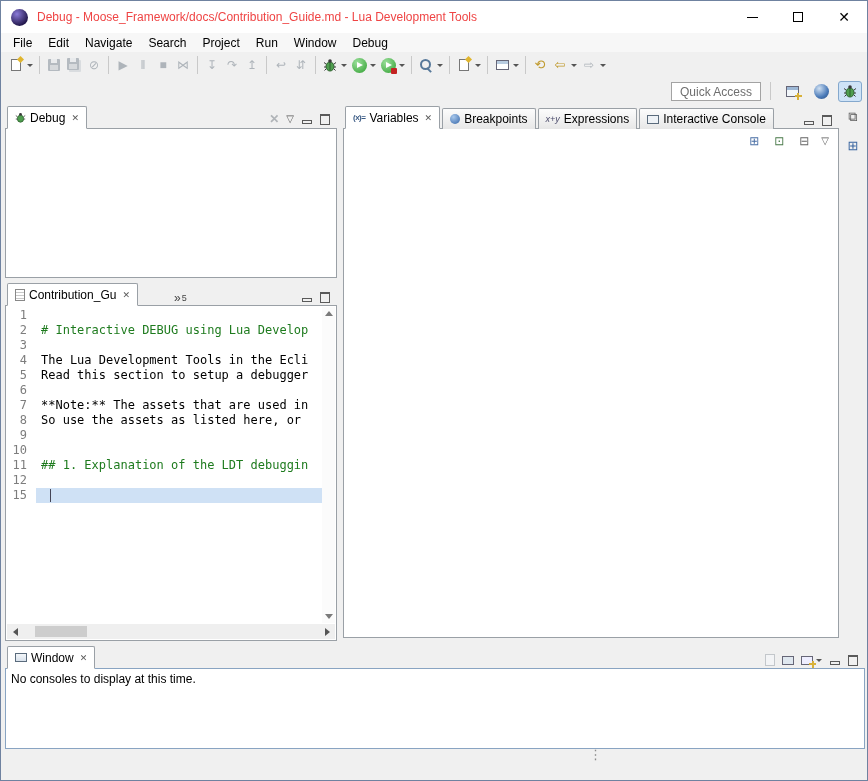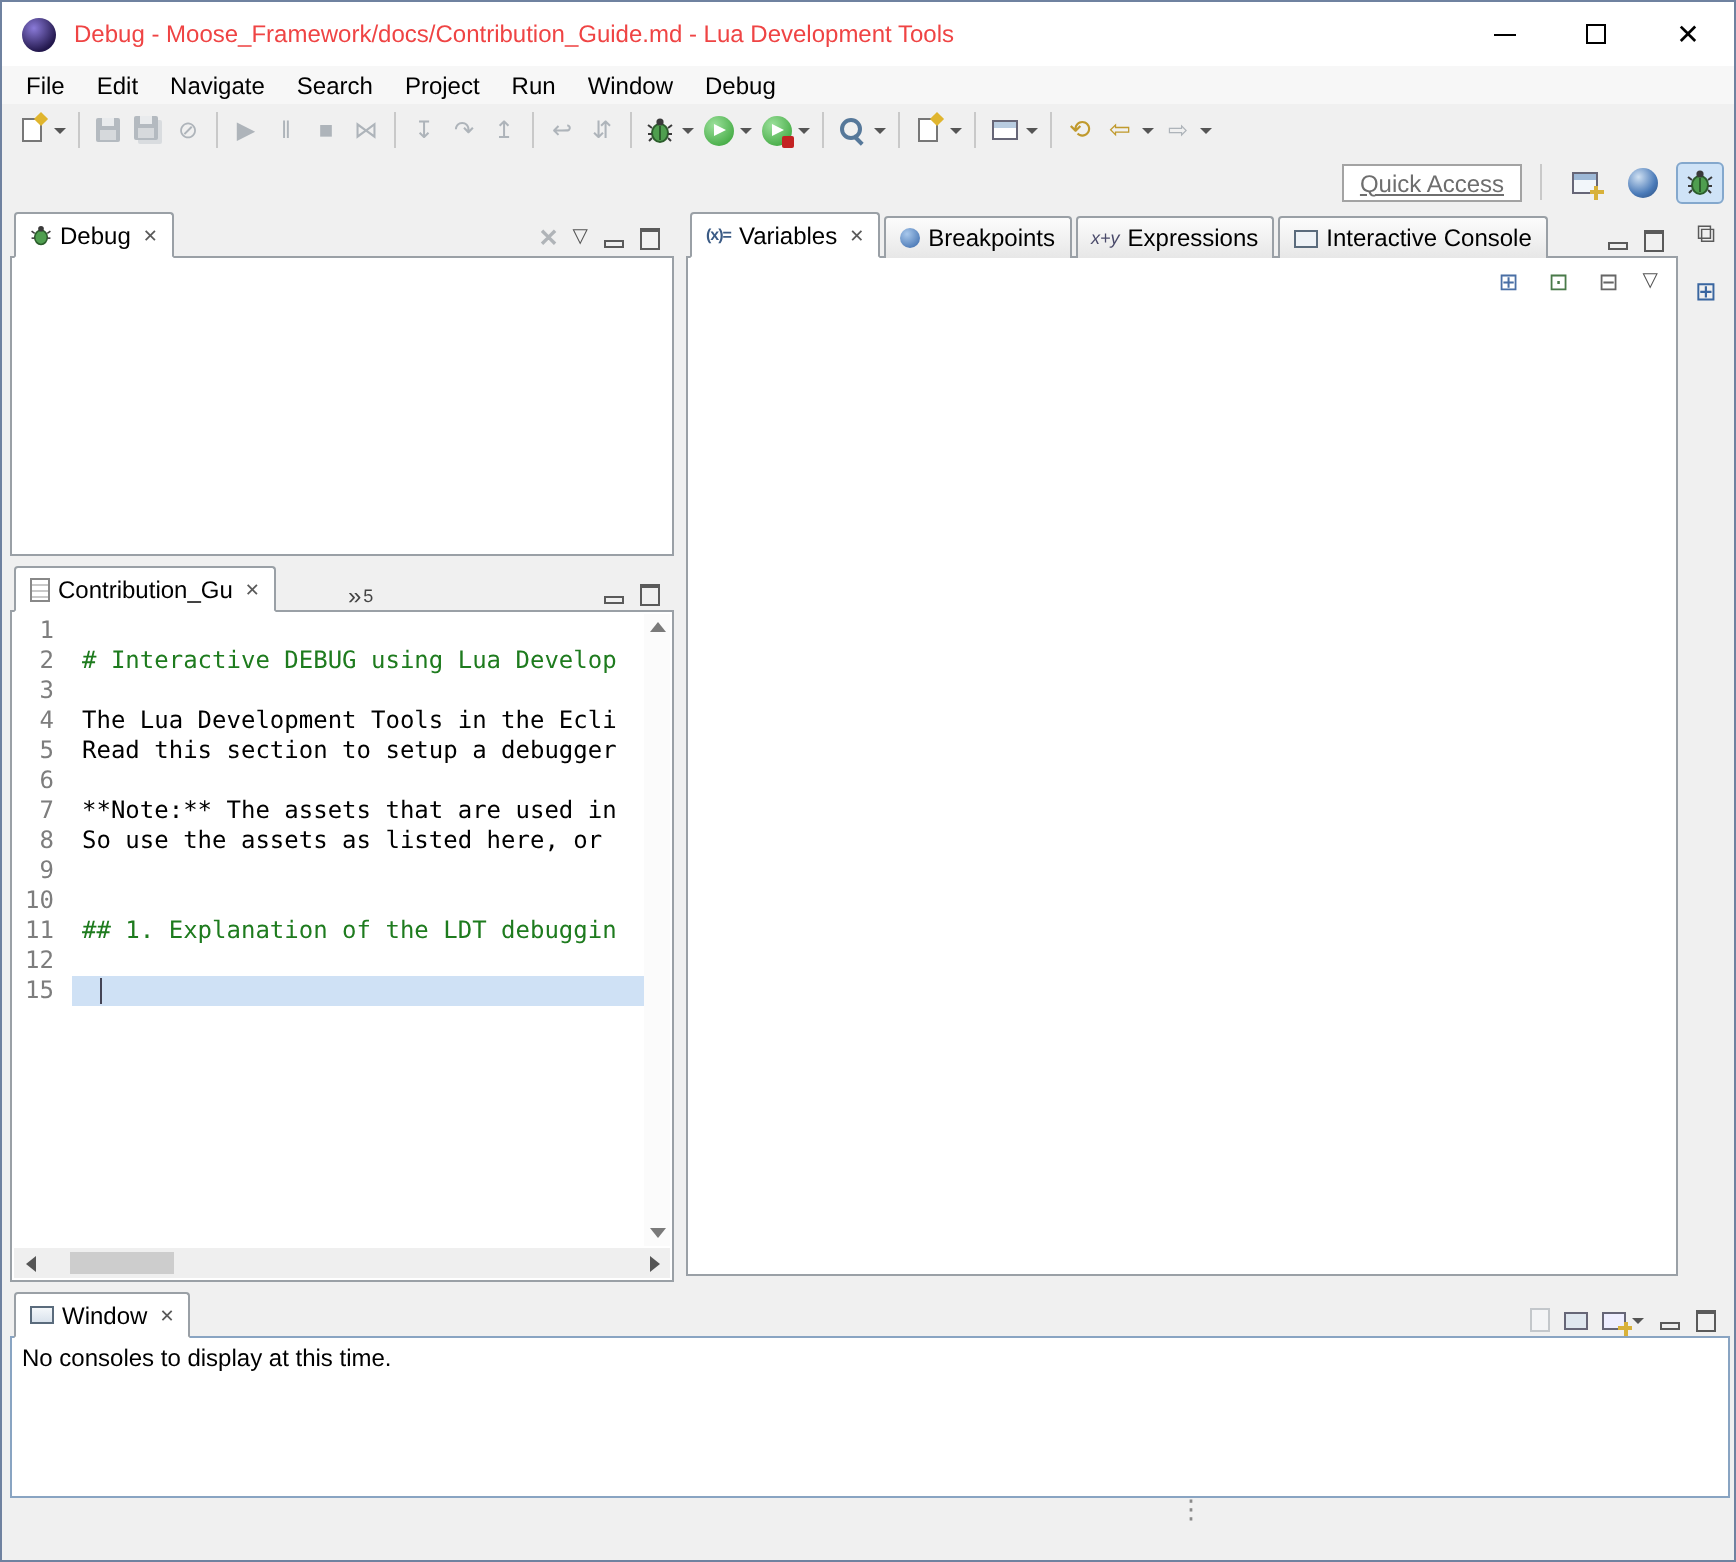--- a/index.html
+++ b/index.html
@@ -22,21 +22,21 @@
 
   
   .toolbar1 { position:absolute; top:51px; left:0; width:100%; height:26px; display:flex; align-items:center; padding-left:5px; }
   .toolbar2 { position:absolute; top:77px; left:0; width:100%; height:26px; display:flex; align-items:center; justify-content:flex-end; padding-right:5px; gap:5px; }
   .tbtn { height:22px; display:flex; align-items:center; padding:0 2px; gap:2px; }
   .tico { width:16px; height:16px; display:flex; align-items:center; justify-content:center; font-size:12px; line-height:16px; }
   .tico.g { color:#aeb4ba; }
   .tico.gold { color:#c09a2e; font-size:13px; }
   .tsep { width:1px; height:18px; background:#c9c9c9; margin:0 4px; flex:none; }
   .dd { width:0; height:0; border-left:3px solid transparent; border-right:3px solid transparent; border-top:3px solid #555; margin-left:1px; }
-  .quick-access { border:1px solid #a3a3a3; background:#fff; color:#6e6e6e; padding:2px 8px; height:19px; line-height:14px;text-decoration:underline; }
+  .quick-access { border:1px solid #a3a3a3; background:#fff; color:#6e6e6e; padding:2px 8px; height:19px; line-height:14px; }
   .persp-btn { min-width:24px; height:21px; display:flex; align-items:center; justify-content:center; border-radius:3px; border:1px solid transparent; padding:0 2px; }
   .persp-btn.active { background:#cfe3f7; border-color:#84a8cd; }
 
   
   .icon-new { width:10px; height:12px; border:1px solid #777; background:#fff; position:relative; }
   .icon-new::after { content:""; position:absolute; right:-3px; top:-3px; width:5px; height:5px; background:#e0b52e; transform:rotate(45deg); }
   .icon-save { width:12px; height:12px; background:#b4bac0; position:relative; border-radius:1px; }
   .icon-save::before { content:""; position:absolute; left:3px; top:0; width:6px; height:4px; background:#e9ebed; }
   .icon-save::after { content:""; position:absolute; left:2px; bottom:1px; width:8px; height:5px; background:#d6d9dc; }
   .icon-save.all { box-shadow:2px 2px 0 0 #d9dcdf; margin:0 2px 2px 0; }

